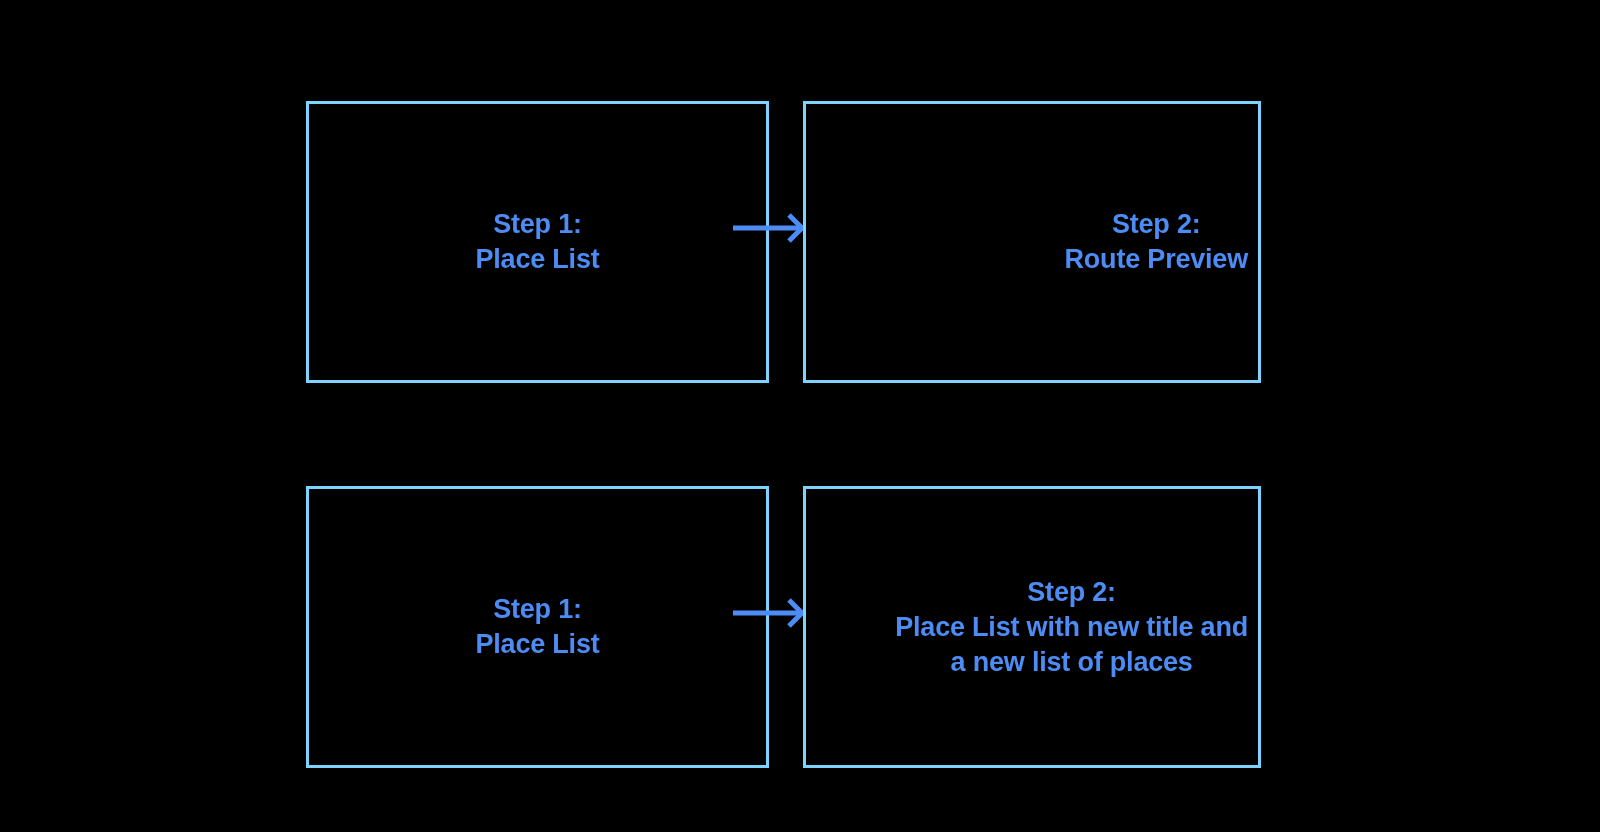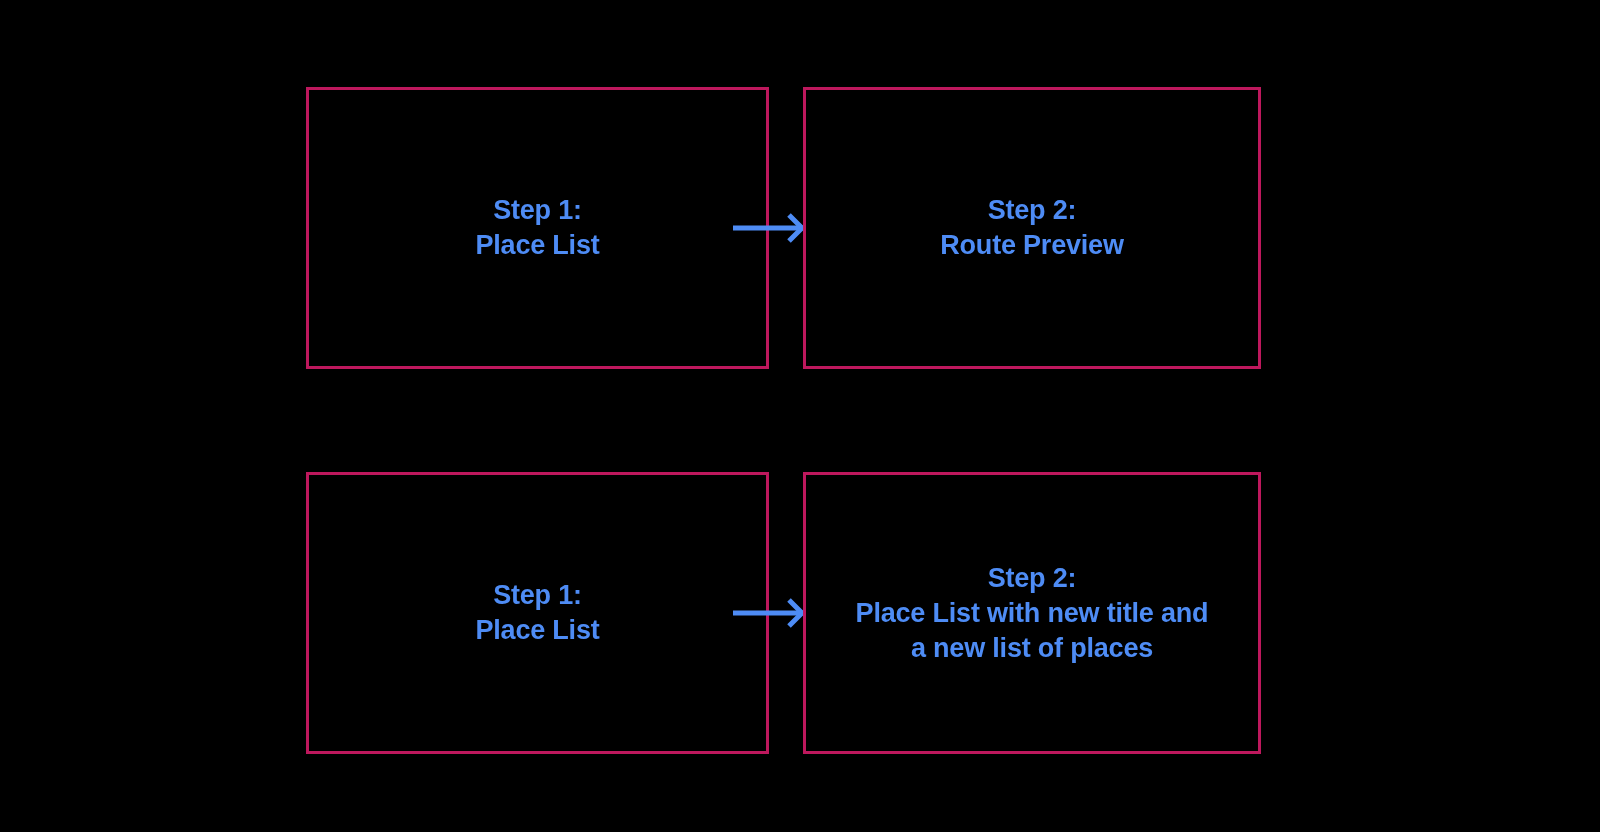--- a/index.html
+++ b/index.html
@@ -23,36 +23,37 @@
     position: absolute;
     left: 0;
     width: 1600px;
     height: 282px;
   }
   #row-1 { top: 87px; }
   #row-2 { top: 472px; }
 
   .step-box {
     position: absolute;
-    top: 0;
+    top: 14px;
     box-sizing: border-box;
-    border: 3px solid #be185d;
+    border: 3px solid #7dd3fc;
     background: #000000;
     display: flex;
     align-items: center;
     justify-content: center;
     height: 282px;
   }
   .box-left {
     left: 306px;
     width: 463px;
   }
   .box-right {
     left: 803px;
     width: 458px;
+    justify-content: flex-end;
   }
   .box-label {
     color: #4e8cf5;
     font-size: 27px;
     font-weight: bold;
     line-height: 35px;
     text-align: center;
     letter-spacing: -0.2px;
     padding: 0 10px;
     white-space: pre-line;

